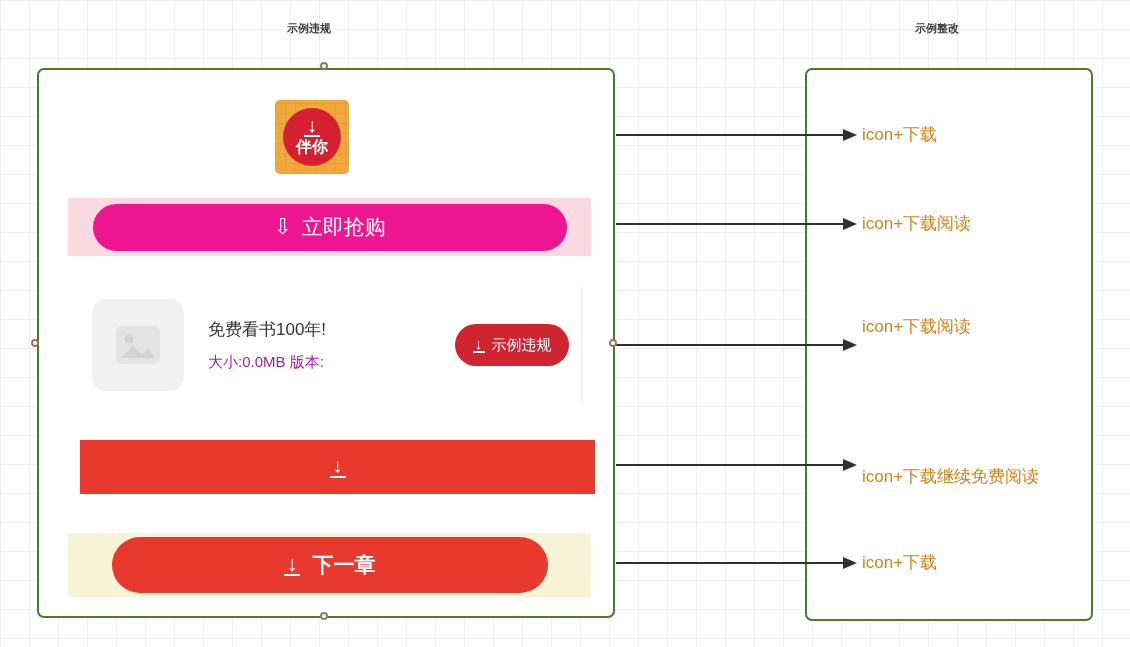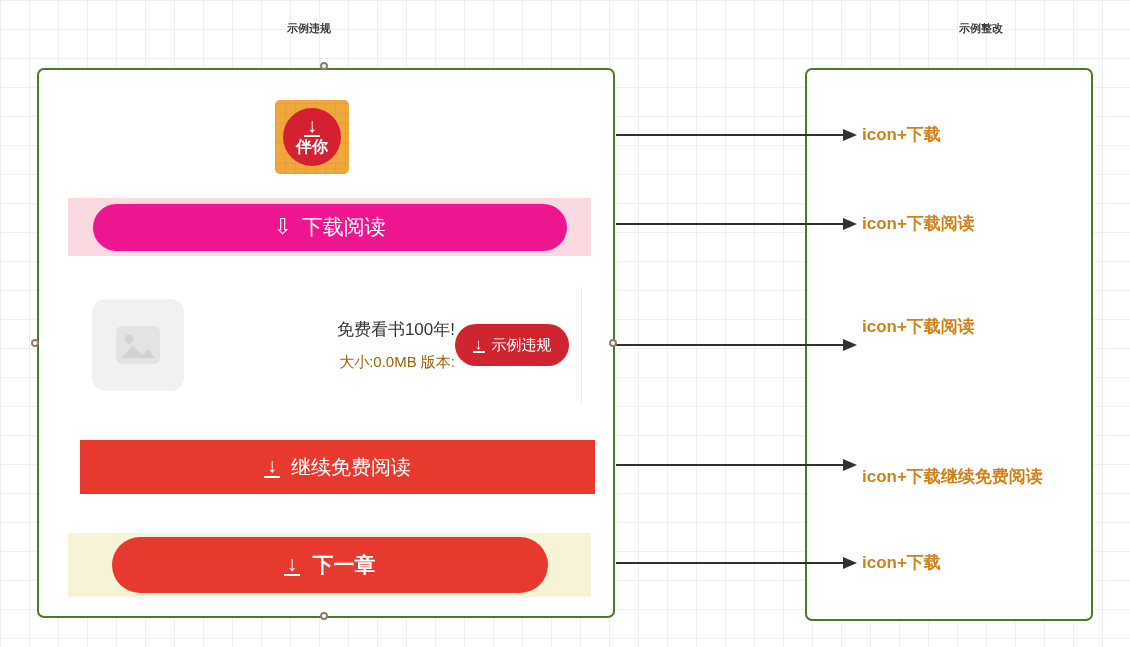--- a/index.html
+++ b/index.html
@@ -13,21 +13,21 @@
       linear-gradient(#efefef 1px, transparent 1px),
       linear-gradient(90deg, #efefef 1px, transparent 1px);
     background-size: 29px 29px;
   }
 
   .col-title {
     position: absolute; width: 140px; text-align: center;
     font-size: 11px; font-weight: 700; color: #3c3c3c; top: 21px;
   }
   .col-title.left  { left: 239px; }
-  .col-title.right { left: 911px; }
+  .col-title.right { left: 867px; }
 
   .shape-box {
     position: absolute; background: #ffffff;
     border: 2px solid #4c7a26; border-radius: 7px;
   }
   .vbox { left: 37px; top: 68px; width: 578px; height: 550px; }
   .rbox { left: 805px; top: 68px; width: 288px; height: 553px; }
 
   .conn-pt {
     position: absolute; width: 8px; height: 8px; border-radius: 50%;
@@ -74,23 +74,23 @@
   .card-row {
     position: absolute; left: 51px; top: 217px; width: 492px; height: 116px;
     background: #fff; border-right: 1px solid #e9e9e9;
     display: flex; align-items: center;
   }
   .thumb {
     width: 92px; height: 92px; border-radius: 14px; background: #f1f1f1;
     margin-left: 2px; flex: 0 0 auto;
     display: flex; align-items: center; justify-content: center;
   }
-  .card-texts { margin-left: 30px; flex: 1; text-align: right; }
+  .card-texts { margin-left: 24px; flex: 1; }
   .card-title { font-size: 17px; color: #333; margin-bottom: 12px; }
-  .card-meta  { font-size: 15px; color: #a16207; }
+  .card-meta  { font-size: 15px; color: #a21caf; }
   .read-btn {
     width: 114px; height: 42px; border-radius: 21px; background: #ce2531;
     color: #fff; font-size: 15px; border: none; margin-right: 12px; flex: 0 0 auto;
     display: flex; align-items: center; justify-content: center; gap: 7px;
     cursor: pointer; font-family: inherit;
   }
 
   
   .banner-btn {
     position: absolute; left: 41px; top: 370px; width: 515px; height: 54px;
@@ -116,21 +116,21 @@
   .arrow .shaft { position: absolute; left: 0; top: 5px; width: 227px; height: 2px; background: #303030; }
   .arrow .head  {
     position: absolute; right: 0; top: 0; width: 0; height: 0;
     border-top: 6px solid transparent; border-bottom: 6px solid transparent;
     border-left: 14px solid #303030;
   }
 
   
   .fix-label {
     position: absolute; left: 862px; height: 22px; line-height: 22px;
-    font-size: 17px; font-weight: 700; color: #d0821a; white-space: nowrap; z-index: 4;
+    font-size: 17px; font-weight: 400; color: #d0821a; white-space: nowrap; z-index: 4;
   }
 </style>
 </head>
 <body>
 
 <div class="canvas">
 
   <div class="col-title left">示例违规</div>
   <div class="col-title right">示例整改</div>
 
@@ -142,21 +142,21 @@
           <span class="dl-arrow">↓</span>
           <span class="dl-bar"></span>
         </span>
         <span class="app-name">伴你</span>
       </div>
     </div>
 
     <div class="buy-strip">
       <button class="buy-btn">
         <span class="outline-arrow">⇩</span>
-        <span>下载阅读</span>
+        <span>立即抢购</span>
       </button>
     </div>
 
     <div class="card-row">
       <div class="thumb">
         <svg width="46" height="40" viewBox="0 0 46 40">
           <rect x="1" y="1" width="44" height="38" rx="6" fill="#e3e3e3"></rect>
           <circle cx="14" cy="14" r="4.5" fill="#d2d2d2"></circle>
           <path d="M6 33 L18 21 L27 30 L33 24 L40 33 Z" fill="#d2d2d2"></path>
         </svg>
@@ -172,21 +172,20 @@
         </span>
         <span>示例违规</span>
       </button>
     </div>
 
     <button class="banner-btn">
       <span class="dl-icon">
         <span class="dl-arrow">↓</span>
         <span class="dl-bar"></span>
       </span>
-      <span>继续免费阅读</span>
     </button>
 
     <div class="next-strip">
       <button class="next-btn">
         <span class="dl-icon">
           <span class="dl-arrow">↓</span>
           <span class="dl-bar"></span>
         </span>
         <span>下一章</span>
       </button>

